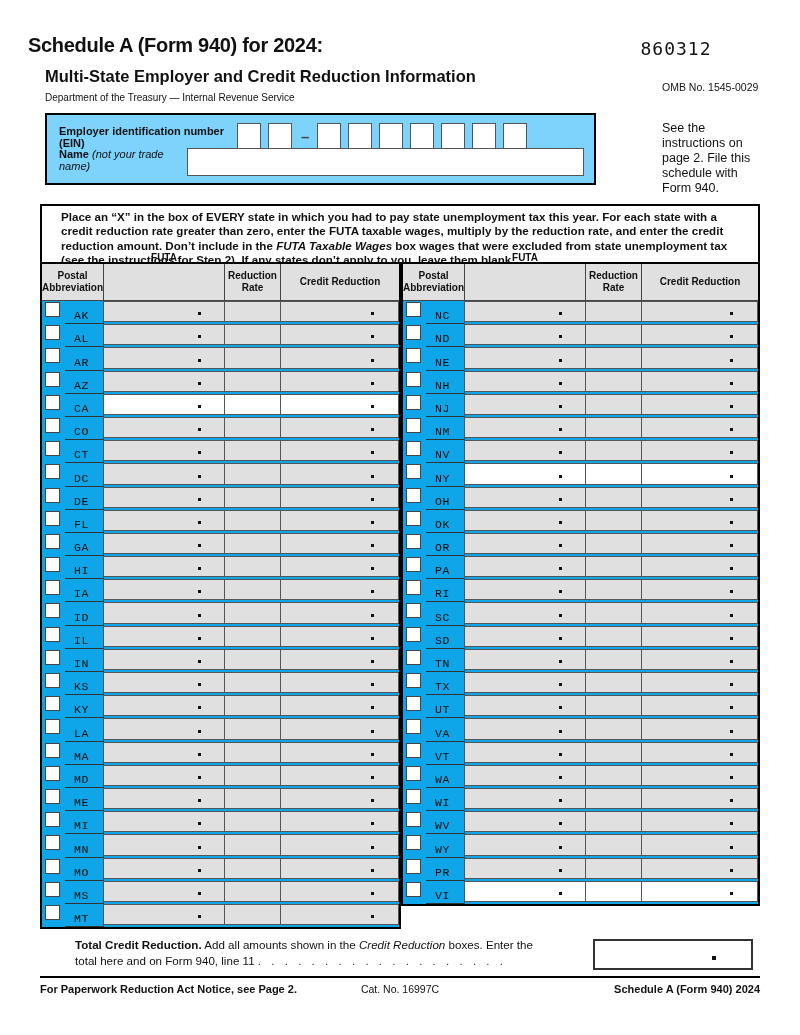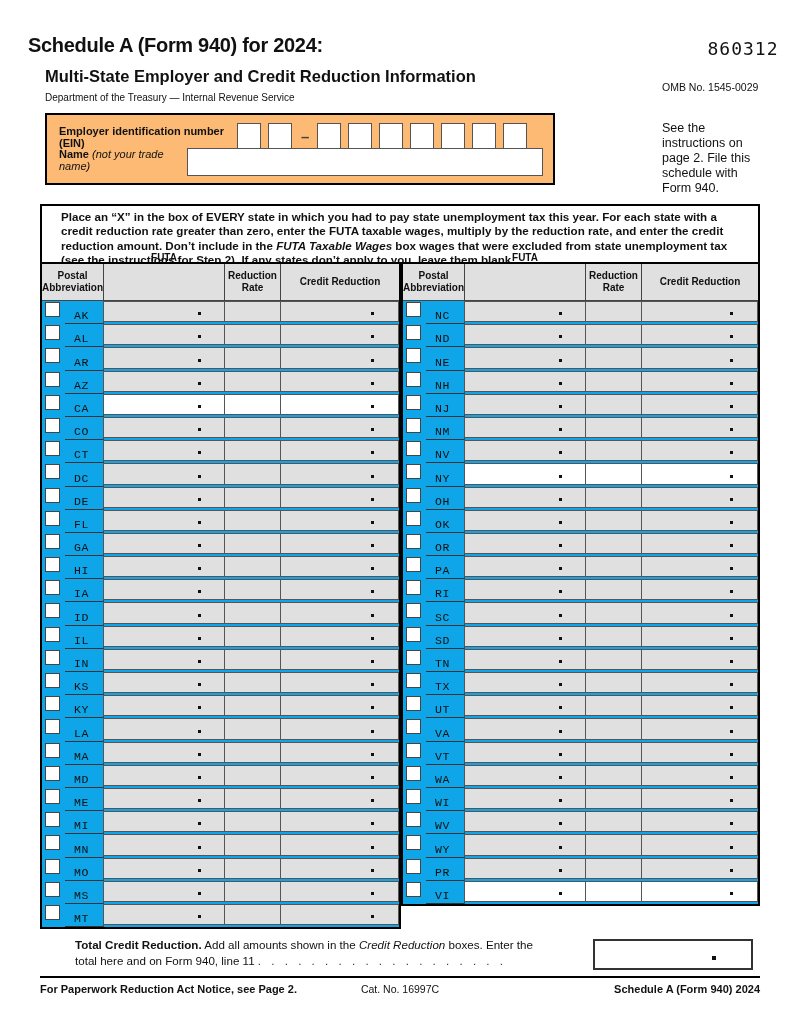--- a/index.html
+++ b/index.html
@@ -1,28 +1,28 @@
 <!DOCTYPE html>
 <html><head>
 <meta charset="utf-8">
 <style>
   * { margin:0; padding:0; box-sizing:border-box; }
   html,body { width:800px; height:1035px; background:#fff; color:#111;
     font-family:"Liberation Sans", sans-serif; position:relative; overflow:hidden; }
 
   
   .title { position:absolute; left:28px; top:34px; font-size:20px; font-weight:bold; letter-spacing:-0.3px; }
-  .ocr-code { position:absolute; left:693px; top:38px; width:100px; text-align:center;
+  .ocr-code { position:absolute; left:626px; top:38px; width:100px; text-align:center;
     font-family:"DejaVu Sans Mono", monospace; font-size:18px; letter-spacing:1px; }
   .subtitle { position:absolute; left:45px; top:67px; font-size:16.5px; font-weight:bold; }
   .omb { position:absolute; left:662px; top:81px; font-size:10.5px; }
   .dept { position:absolute; left:45px; top:92px; font-size:10px; }
 
   
-  .ein-wrap { position:absolute; left:45px; top:113px; width:510px; height:72px; border:2px solid #000; background:#fdba74; }
+  .ein-wrap { position:absolute; left:45px; top:113px; width:551px; height:72px; border:2px solid #000; background:#7dd3fc; }
   .ein-row { position:absolute; top:8px; left:12px; right:8px; display:flex; align-items:center; }
   .ein-label { font-size:11px; font-weight:bold; width:178px; }
   .ein-boxes { display:flex; align-items:center; }
   .ein-box { width:24px; height:27px; border:1.5px solid #555; background:#fff; margin-right:7px; }
   .ein-dash { font-size:15px; font-weight:bold; margin:0 8px 0 2px; color:#444; }
   .name-row { position:absolute; bottom:7px; left:12px; right:10px; display:flex; align-items:flex-start; }
   .name-label { font-size:11px; width:128px; }
   .name-label b { font-weight:bold; }
   .name-label i { font-style:italic; font-weight:normal; }
   .name-input { flex:1; height:28px; border:1.5px solid #555; background:#fff; font:12px "Liberation Sans",sans-serif; padding:0 4px; }

